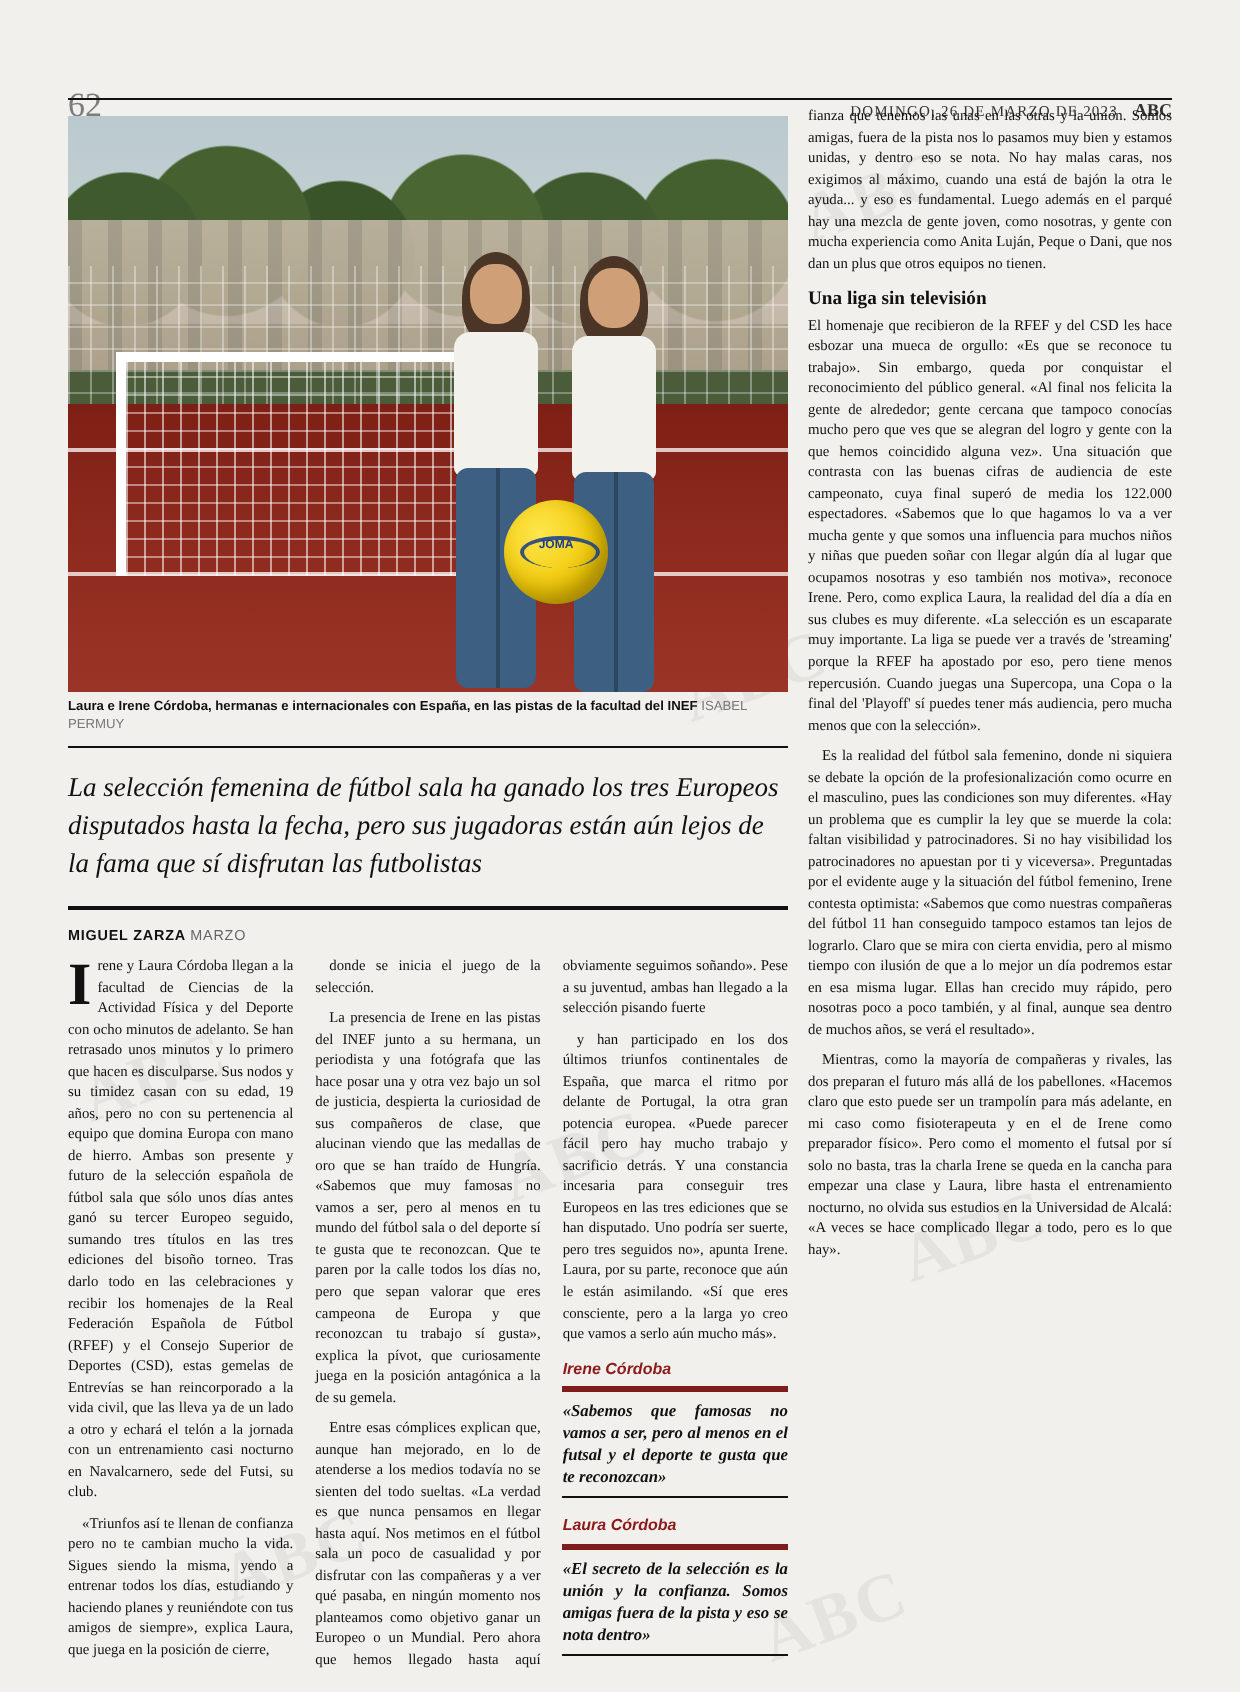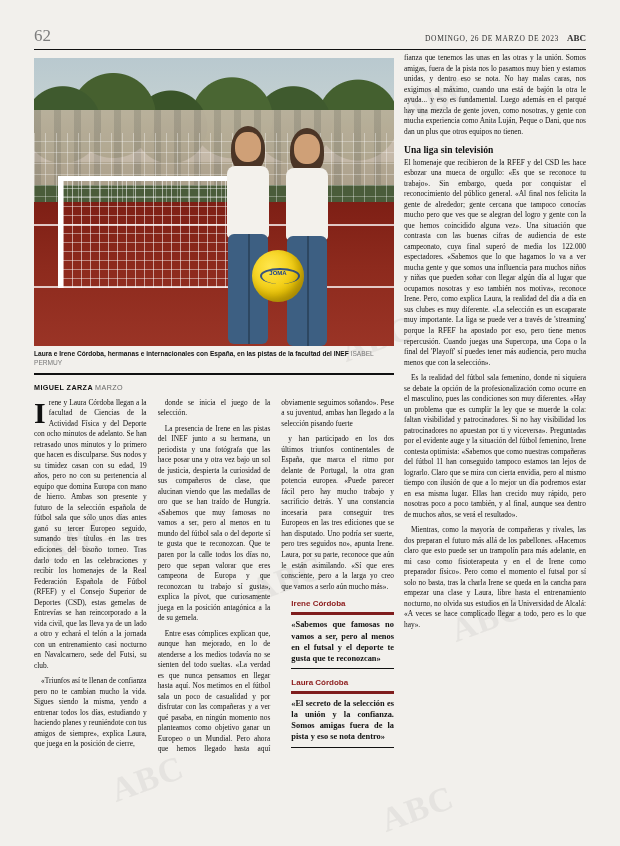--- a/index.html
+++ b/index.html
@@ -32,21 +32,21 @@
     position:absolute;top:26px;left:34px;right:34px;
     display:flex;align-items:baseline;justify-content:space-between;
   }
   .folio{
     font-size:17px;color:#7d7d7d;font-family:"Liberation Serif",serif;
     margin-right:8px;
   }
   .section-name{
     font-size:16px;font-weight:bold;color:#8b1a1a;letter-spacing:.5px;margin-top:36px;
   }
-  .masthead-left{display:flex;align-items:flex-start;}
+  .masthead-left{display:flex;align-items:center;}
   .masthead-right{
     font-size:7.5px;color:#333;letter-spacing:.6px;
     display:flex;align-items:baseline;gap:8px;
   }
   .masthead-right .abc{font-weight:bold;font-size:9px;letter-spacing:0;}
   .rule-top{
     position:absolute;left:34px;right:34px;top:49px;height:1px;background:#111;
   }
   
   .left-col{
@@ -146,21 +146,21 @@
     column-count:3;column-gap:11px;column-rule:0;
     font-size:7.4px;line-height:1.42;text-align:justify;
     height:390px;
   }
   .cols3 p{margin:0 0 5px 0;text-indent:7px;}
   .cols3 p.first{text-indent:0;}
   .dropcap{
     float:left;font-size:30px;line-height:25px;font-weight:bold;
     padding:2px 3px 0 0;
   }
-  .quote-box{margin:6px 0 8px 10px;break-inside:avoid;}
+  .quote-box{margin:6px 0 8px 0;break-inside:avoid;font-style:italic;}
   .q-name{
     font-family:"Liberation Sans",sans-serif;font-size:8px;font-weight:bold;
     color:#8b1a1a;margin-bottom:3px;
   }
   .q-text{
     font-weight:bold;font-size:8.4px;line-height:1.32;text-indent:0;
     border-top:3px solid #7f1d1d;border-bottom:1px solid #111;padding:4px 0;
   }
   .sub-head{
     font-weight:bold;font-size:9.6px;margin:6px 0 1px 0;
@@ -228,20 +228,21 @@
         <div class="seam"></div>
         <div class="brand">JOMA</div>
       </div>
     </div>
 
     <div class="caption">
       <span>Laura e Irene Córdoba, hermanas e internacionales con España, en las pistas de la facultad del INEF</span>
       <span class="credit">ISABEL PERMUY</span>
     </div>
 
+    <div class="sumario">La selección femenina de fútbol sala ha ganado los tres Europeos disputados hasta la fecha, pero sus jugadoras están aún lejos de la fama que sí disfrutan las futbolistas</div>
 
     <div class="rule-after-head"></div>
 
     <div class="byline">
       <span>MIGUEL ZARZA</span>
       <span class="city">MARZO</span>
     </div>
 
     <div class="cols3">
       <p class="first"><span class="dropcap">I</span><span>rene y Laura Córdoba llegan a la facultad de Ciencias de la Actividad Física y del Deporte con ocho minutos de adelanto. Se han retrasado unos minutos y lo primero que hacen es disculparse. Sus nodos y su timidez casan con su edad, 19 años, pero no con su pertenencia al equipo que domina Europa con mano de hierro. Ambas son presente y futuro de la selección española de fútbol sala que sólo unos días antes ganó su tercer Europeo seguido, sumando tres títulos en las tres ediciones del bisoño torneo. Tras darlo todo en las celebraciones y recibir los homenajes de la Real Federación Española de Fútbol (RFEF) y el Consejo Superior de Deportes (CSD), estas gemelas de Entrevías se han reincorporado a la vida civil, que las lleva ya de un lado a otro y echará el telón a la jornada con un entrenamiento casi nocturno en Navalcarnero, sede del Futsi, su club.</span></p>

